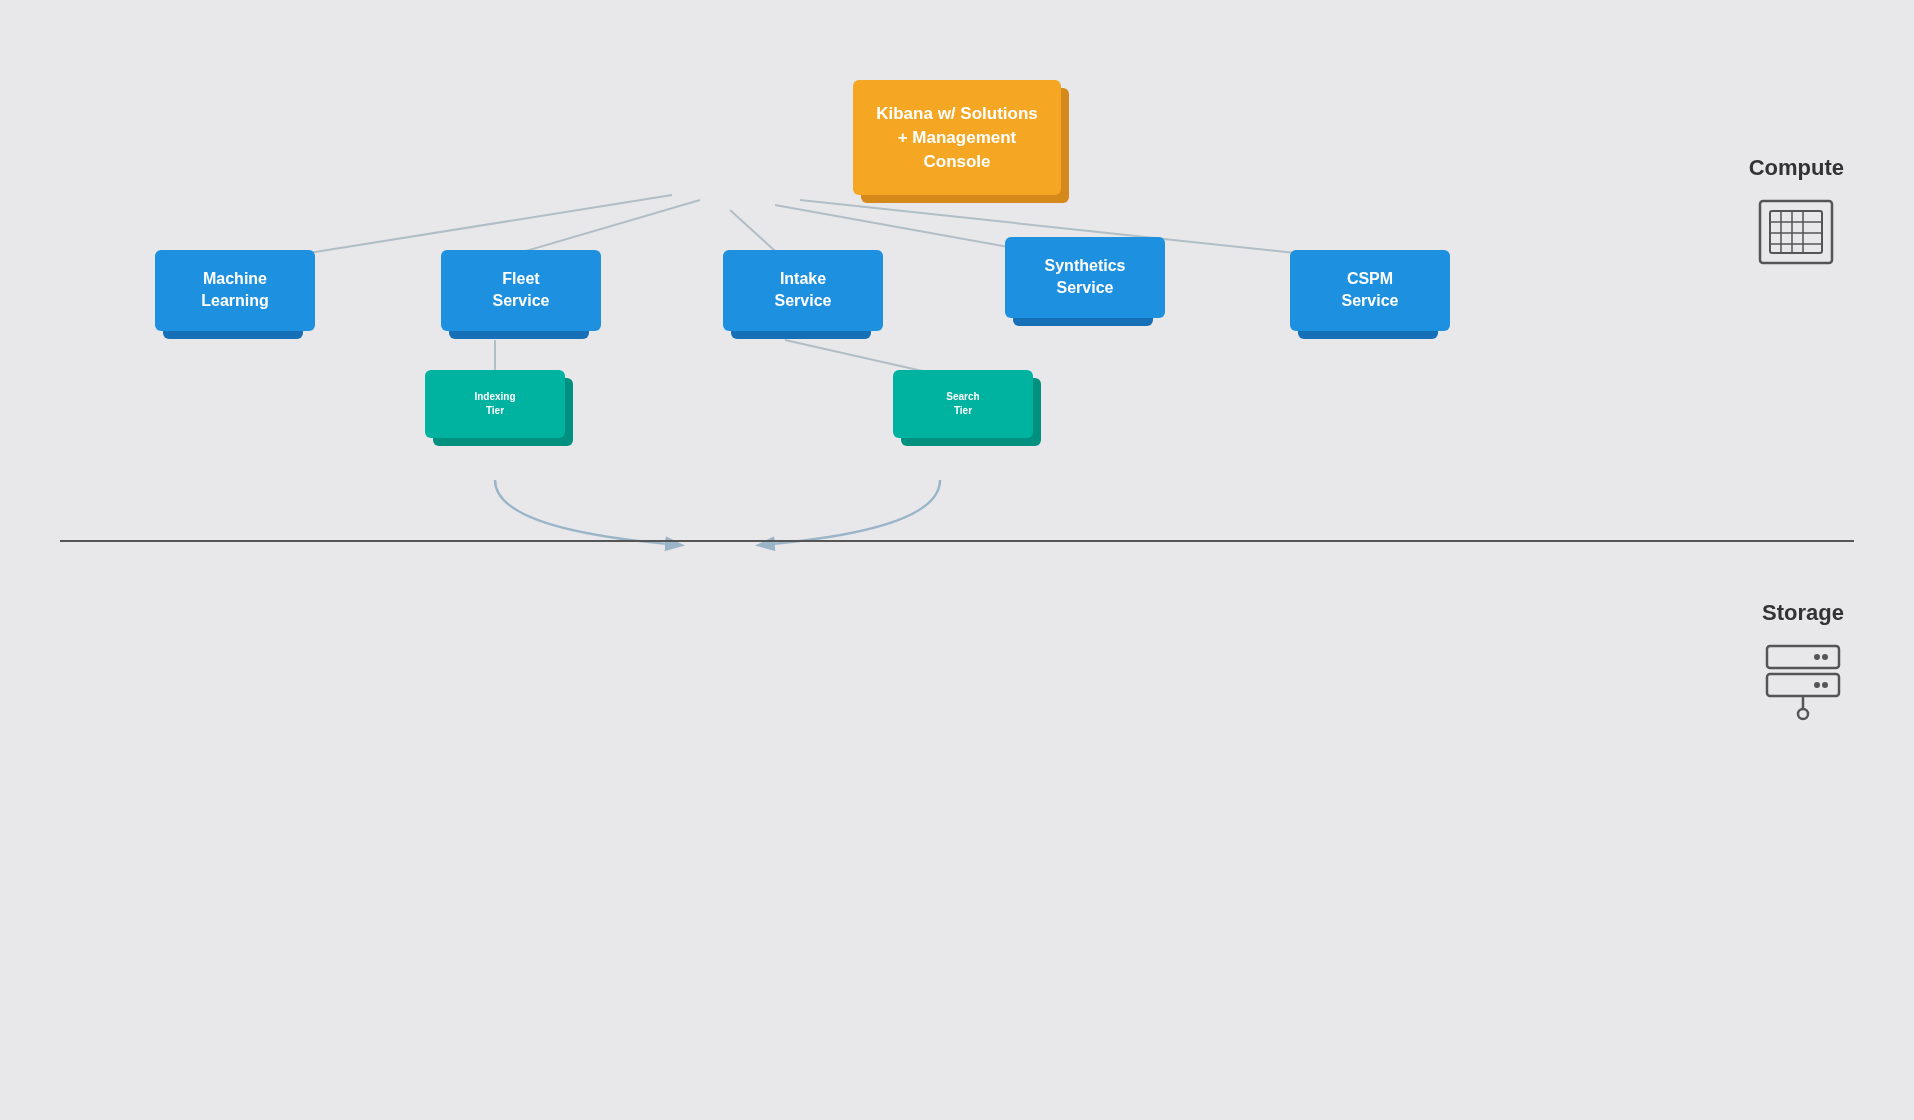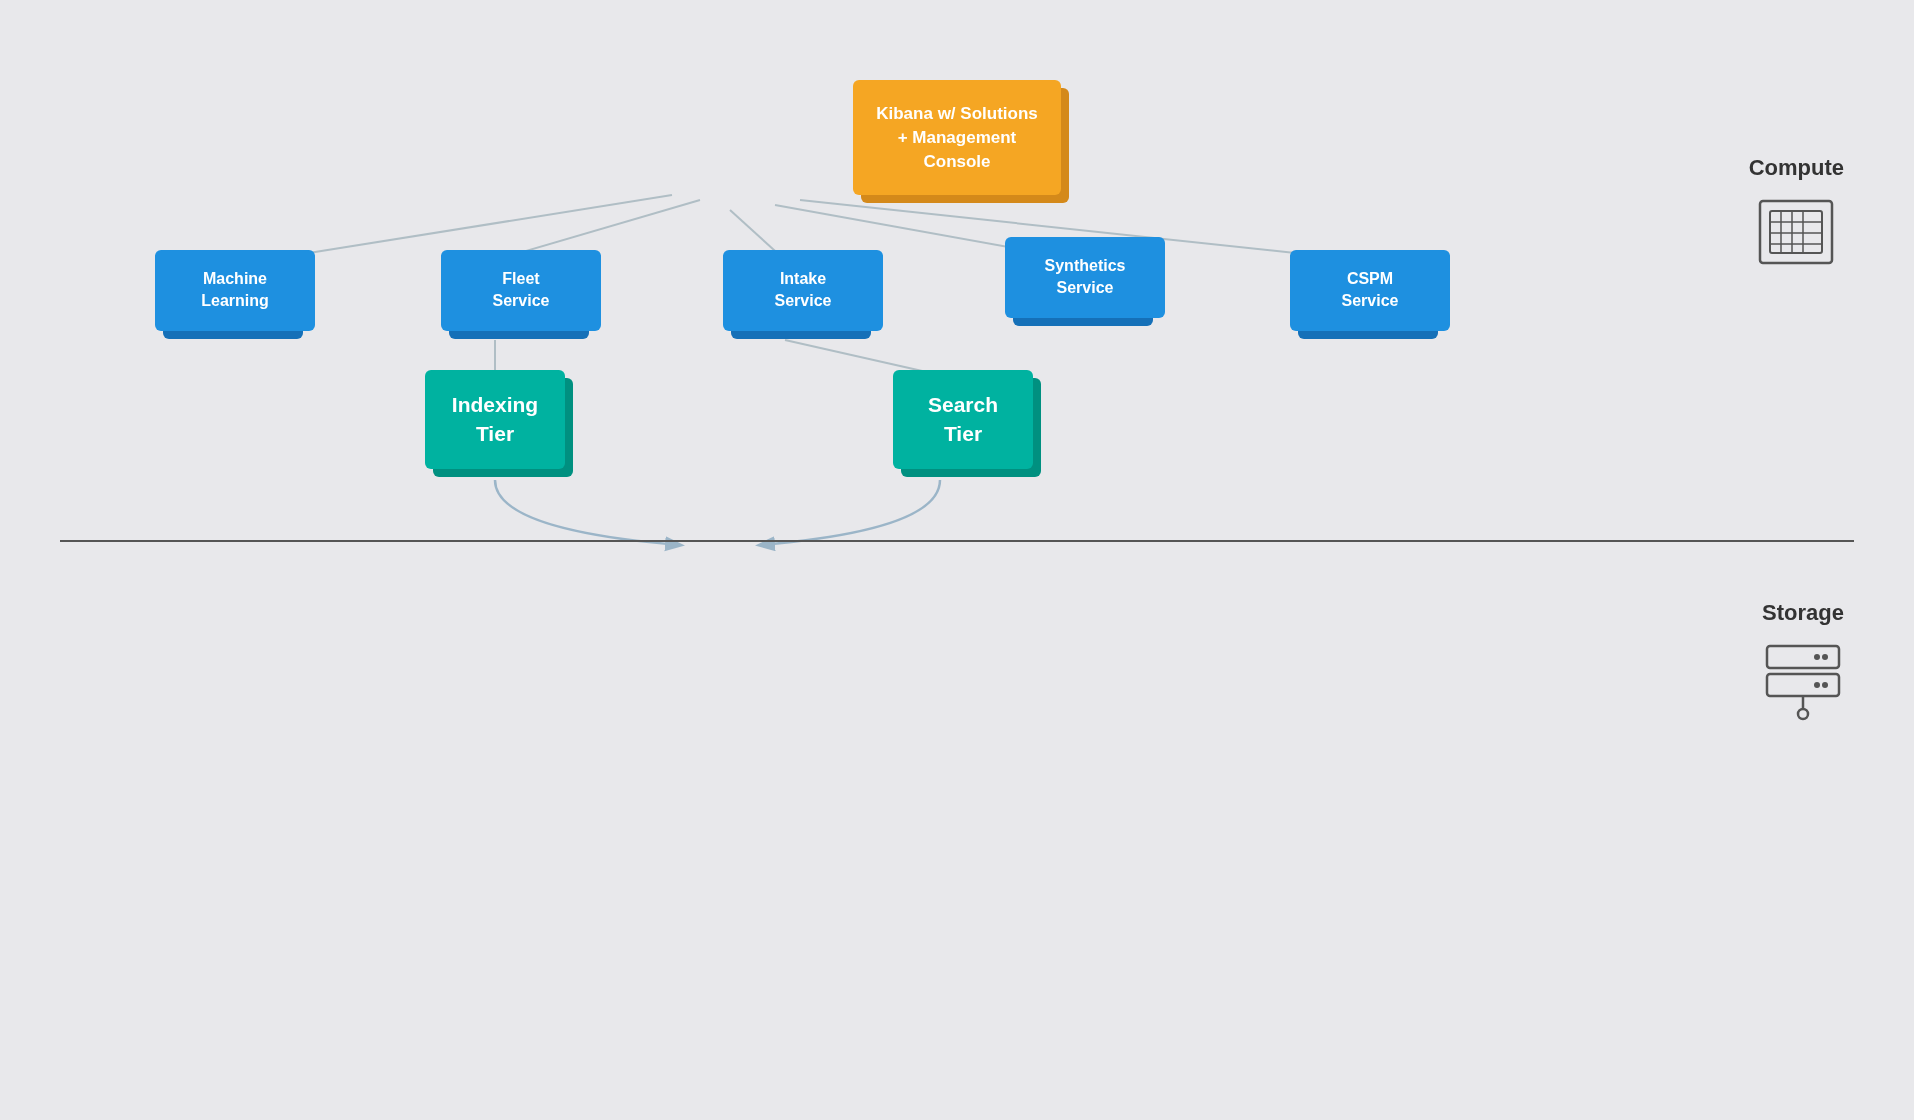--- a/index.html
+++ b/index.html
@@ -81,21 +81,21 @@
     }
 
     
     .tier-card {
       background: #00b2a0;
       border-radius: 6px;
       padding: 20px 16px;
       text-align: center;
       color: white;
       font-weight: bold;
-      font-size: 21px;
+      font-size: 10px;
       line-height: 1.4;
       position: relative;
       z-index: 2;
       width: 140px;
     }
 
     .tier-shadow {
       position: absolute;
       background: #009080;
       border-radius: 6px;

